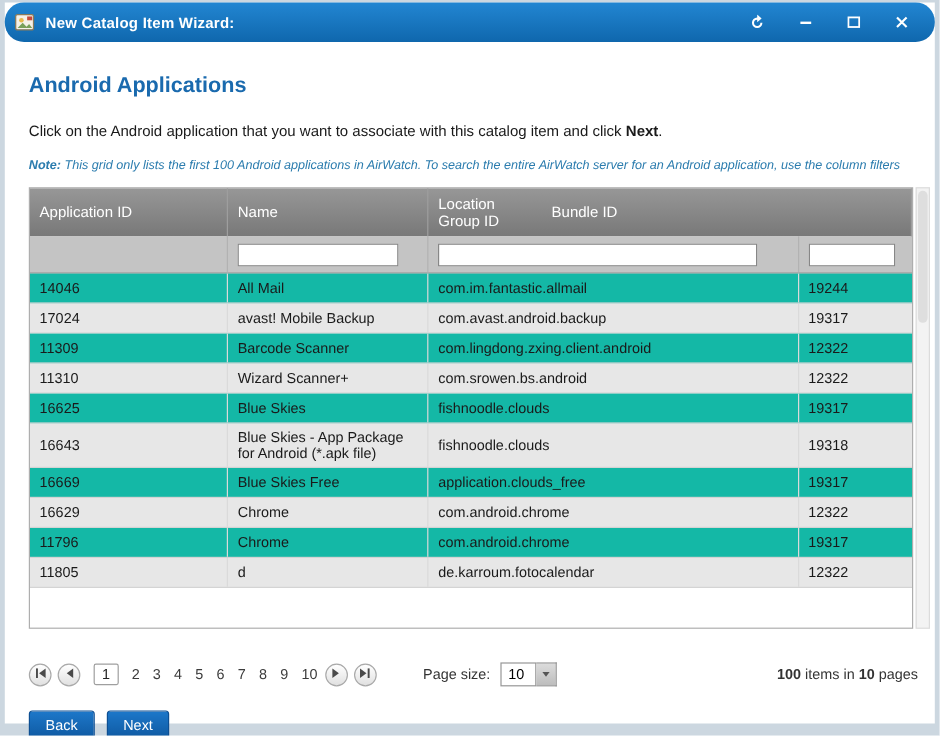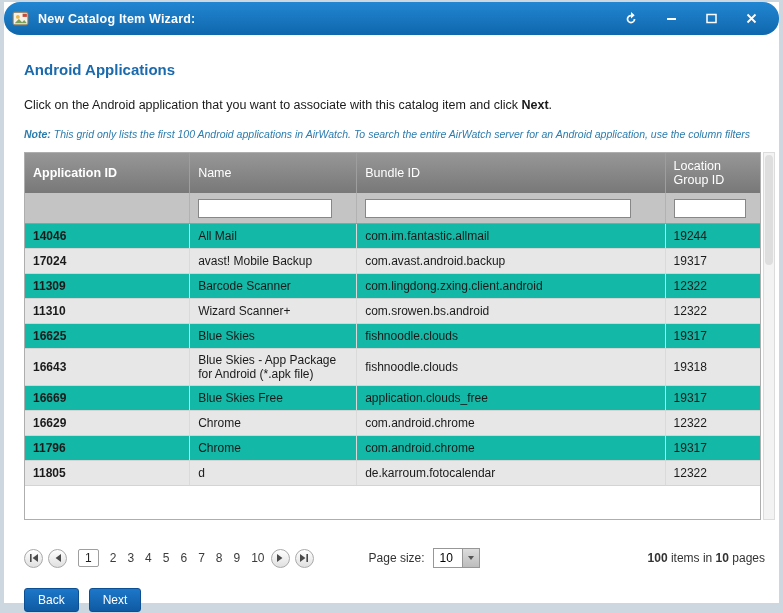--- a/index.html
+++ b/index.html
@@ -7,55 +7,55 @@
           border:4px solid #ccd7e0;border-bottom-width:10px;border-top-width:2px;}
   
   .titlebar{height:33px;background:linear-gradient(#2286d2,#0f67ad);display:flex;align-items:center;
             padding:0 12px 0 8px;color:#fff;border-radius:16px;}
   .app-icon{width:18px;height:18px;display:flex;align-items:center;}
   .titlebar-title{font-weight:bold;font-size:12.5px;margin-left:8px;flex:1;letter-spacing:.2px;}
   .win-controls{display:flex;align-items:center;gap:24px;margin-right:8px;}
   .win-btn{color:#fff;font-size:15px;line-height:1;cursor:default;display:flex;align-items:center;justify-content:center;width:16px;height:16px;}
   
   .content{padding:10px 0 0 20px;}
-  .page-title{color:#1a6aae;font-size:15px;font-weight:bold;margin:16px 0 20px;}
+  .page-title{color:#1a6aae;font-size:18px;font-weight:bold;margin:16px 0 20px;}
   .instruction{font-size:12.5px;color:#1a1a1a;margin:0 10px 16px 0;}
   .instruction b{font-weight:bold;}
   .note{font-size:10.5px;font-style:italic;color:#2b7cae;margin:0 0 12px 0;white-space:nowrap;overflow:hidden;width:751px;}
   .note .note-label{font-weight:bold;}
   
   .grid-wrap{display:flex;width:751px;}
   .grid{width:737px;border:1px solid #aeaeae;box-sizing:border-box;}
   .g-header{display:flex;background:linear-gradient(#979797,#787878);color:#fff;min-height:40px;}
   .g-header .cell{display:flex;align-items:center;font-size:12.5px;border-right:1px solid #9e9e9e;}
   .g-filter{display:flex;background:#c4c4c4;border-bottom:1px solid #9a9a9a;align-items:center;min-height:30px;}
   .g-filter .cell{display:flex;align-items:center;border-right:1px solid #b2b2b2;align-self:stretch;}
   .filter-input{border:1px solid #878787;height:17px;font-size:11px;padding:0 3px;background:#fff;box-sizing:content-box;}
   .fi-name{width:126px;}
   .fi-bundle{width:258px;}
   .fi-group{width:64px;}
   .g-row{display:flex;background:#14b8a6;border-bottom:1px solid #d4d4d4;min-height:24px;}
   .g-row.alt{background:#e7e7e7;}
   .g-row .cell{font-size:12px;color:#1a1a1a;line-height:14px;display:flex;align-items:center;}
   .cell{padding:4px 8px;border-right:1px solid #dadada;box-sizing:border-box;overflow:hidden;}
-  .c1{width:170px;font-weight:bold;}
+  .c1{width:170px;}
   .c2{width:172px;}
   .c3{width:318px;}
   .c4{width:97px;border-right:none !important;}
   
   .vscroll{width:12px;height:368px;margin-left:2px;background:#f3f3f3;border:1px solid #dcdcdc;box-sizing:border-box;position:relative;}
   .vscroll .thumb{position:absolute;top:2px;left:1px;right:1px;height:110px;background:#dedede;border-radius:4px;}
   
   .pager{width:747px;display:flex;align-items:center;margin-top:28px;}
   .pg-btn{width:19px;height:19px;border-radius:50%;border:1px solid #a9a9a9;background:linear-gradient(#ffffff,#e0e0e0);
           display:flex;align-items:center;justify-content:center;margin-right:5px;box-sizing:border-box;}
   .pg-nums{display:flex;align-items:center;gap:11px;margin:0 6px;}
   .pg-num{font-size:12px;color:#3c3c3c;}
   .pg-num.current{background:#fff;border:1px solid #9f9f9f;border-radius:2px;padding:1px 6px;color:#222;}
-  .ps-label{font-size:12px;color:#333;margin-left:50px;margin-right:8px;}
+  .ps-label{font-size:12px;color:#333;margin-left:34px;margin-right:8px;}
   .ps-select{display:flex;align-items:stretch;height:20px;}
   .ps-value{border:1px solid #979797;background:#fff;width:30px;display:flex;align-items:center;padding-left:6px;font-size:12px;box-sizing:border-box;}
   .ps-arrow{width:17px;background:linear-gradient(#dcdcdc,#bdbdbd);border:1px solid #979797;border-left:none;
             display:flex;align-items:center;justify-content:center;box-sizing:border-box;}
   .ps-arrow .tri{width:0;height:0;border-left:3.5px solid transparent;border-right:3.5px solid transparent;border-top:4.5px solid #555;}
   .summary{margin-left:auto;font-size:12px;color:#333;padding-right:6px;}
   .summary b{font-weight:bold;}
   
   .footer{display:flex;gap:10px;margin:20px 0 0 0;}
   .btn{background:linear-gradient(#1d77c9,#0f5aa2);color:#fff;font-size:12px;padding:4px 13px;border-radius:3px;
@@ -107,22 +107,22 @@
     <div class="instruction"><span>Click on the Android application that you want to associate with this catalog item and click </span><b>Next</b><span>.</span></div>
 
     <div class="note"><span class="note-label">Note:</span><span> This grid only lists the first 100 Android applications in AirWatch. To search the entire AirWatch server for an Android application, use the column filters</span></div>
 
     <div class="grid-wrap">
       <div class="grid">
 
         <div class="g-header">
           <div class="cell c1">Application ID</div>
           <div class="cell c2">Name</div>
+          <div class="cell c4">Location Group ID</div>
           <div class="cell c3">Bundle ID</div>
-          <div class="cell c4">Location Group ID</div>
         </div>
 
         <div class="g-filter">
           <div class="cell c1"></div>
           <div class="cell c2">
             <input class="filter-input fi-name" type="text" style="">
           </div>
           <div class="cell c3">
             <input class="filter-input fi-bundle" type="text" style="">
           </div>

